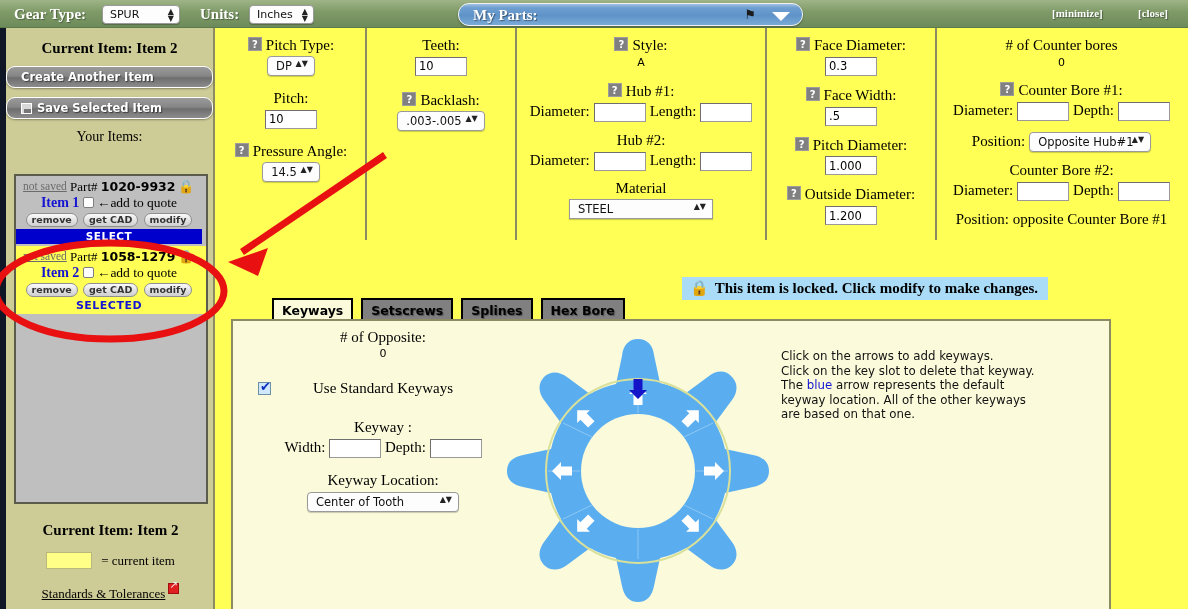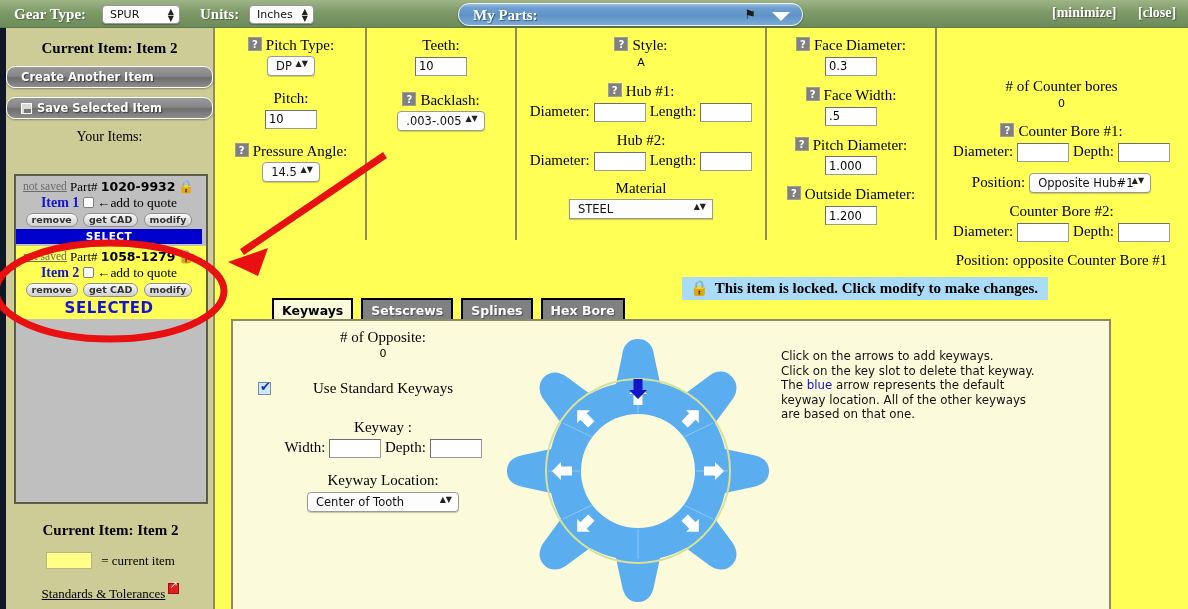--- a/index.html
+++ b/index.html
@@ -74,21 +74,21 @@
   .pin-icon { position: absolute; right: 46px; top: 4px; color: #1b1b1b; font-size: 13px; line-height: 14px;}
   .caret-down {
     position: absolute; right: 12px; top: 8px;
     width: 0; height: 0;
     border-left: 9px solid transparent;
     border-right: 9px solid transparent;
     border-top: 9px solid #ffffff;
   }
   .win-btn {
     position: absolute; top: 0;
-    color: #ffffff; font-weight: bold; font-size: 14px; line-height: 26px;
+    color: #ffffff; font-weight: bold; font-size: 11px; line-height: 26px;
     text-shadow: 1px 1px 1px rgba(0,0,0,0.4);
     cursor: pointer;
   }
 
   
   .sidebar {
     position: absolute; left: 6px; top: 28px; width: 209px; height: 581px;
     background: #cdcb96;
     border-right: 2px solid #8d8b63;
   }
@@ -167,21 +167,21 @@
     background: #0000cc; color: #ffffff;
     font-family: "DejaVu Sans", sans-serif;
     font-weight: bold; font-size: 10.5px;
     text-align: center;
     padding: 1px 0 2px 0;
     letter-spacing: 0.5px;
     margin-top: 2px;
   }
   .selected-txt {
     color: #1414d2; font-family: "DejaVu Sans", sans-serif;
-    font-weight: bold; font-size: 15px; letter-spacing: .5px;
+    font-weight: bold; font-size: 11px; letter-spacing: .5px;
     text-align: center; padding-top: 2px;
   }
   .side-bottom-title {
     position: absolute; left: 0; top: 494px; width: 209px;
     text-align: center; font-weight: bold; font-size: 15px; color: #000;
   }
   .legend-row {
     position: absolute; left: 0; top: 524px; width: 209px;
     text-align: center; font-size: 13px;
   }
@@ -212,21 +212,21 @@
   .params {
     position: absolute; left: 0; top: 0; width: 971px; height: 212px;
     display: flex;
   }
   .pcol {
     position: relative; height: 212px;
     border-right: 2px solid #8d8b63;
     padding-top: 4px;
     text-align: center;
   }
-  .pcol:last-child { border-right: none; margin-top: 41px; }
+  .pcol:last-child { border-right: none; }
   .pc1 { width: 150px; }
   .pc2 { width: 150px; }
   .pc3 { width: 250px; }
   .pc4 { width: 170px; }
   .pc5 { width: 249px; }
 
   .fld-label {
     font-size: 15px; color: #000; display: block; margin: 5px 0 2px 0;
     white-space: nowrap;
   }
@@ -286,21 +286,21 @@
   }
   .tab {
     display: inline-block;
     font-family: "DejaVu Sans", sans-serif;
     font-weight: bold; font-size: 12.5px;
     padding: 3px 8px 4px 8px;
     border: 2px solid #000;
     border-bottom: none;
     margin-right: 4px;
     cursor: pointer;
-    background: #808080; color: #ffffff;
+    background: #808080; color: #000000;
     text-shadow: 1px 1px 1px rgba(0,0,0,0.4);
     position: relative; top: 0;
   }
   .tab.active { background: #fbfbdc; color: #000; text-shadow: none; }
 
   .lockmsg {
     position: absolute; left: 465px; top: 37px;
     background: #aadcf7;
     color: #000;
     font-weight: bold;

